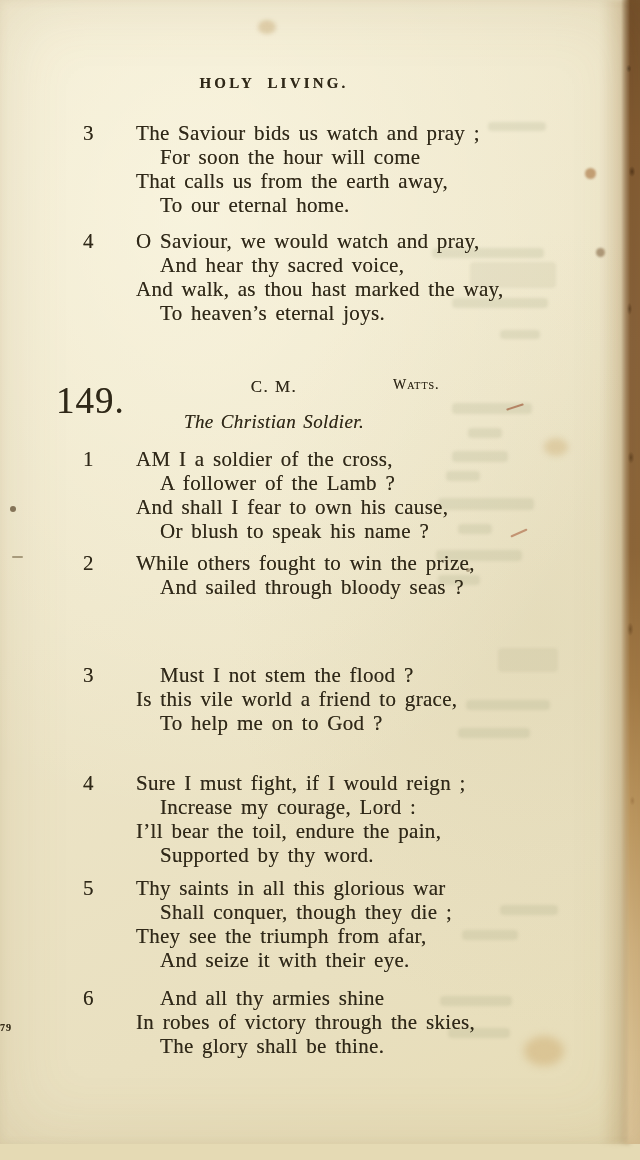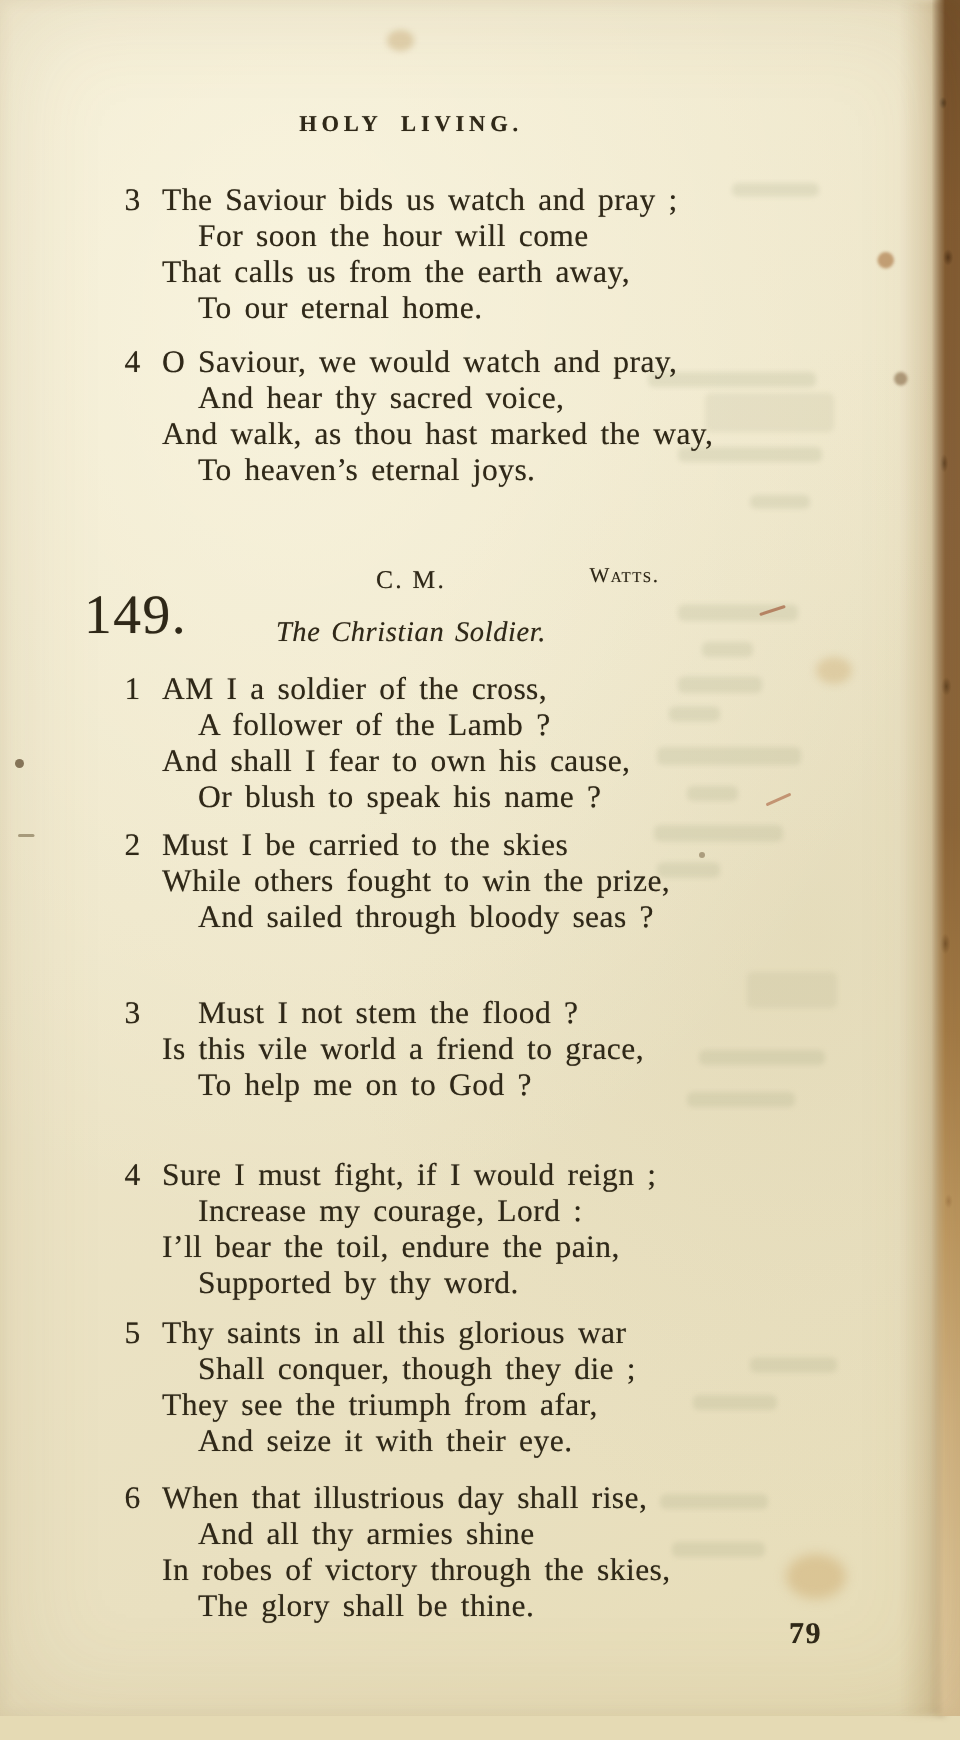--- a/index.html
+++ b/index.html
@@ -47,40 +47,40 @@
   .ink{color:#2f2818;text-shadow:0 0 .5px rgba(47,40,24,.55);}
   .running-head{
     position:absolute;top:75px;left:0;width:548px;text-align:center;
     font-size:15px;font-weight:700;letter-spacing:3.2px;word-spacing:6px;
   }
   .stanza{
     position:absolute;left:108px;font-size:21px;line-height:24px;
     letter-spacing:.3px;word-spacing:3px;white-space:nowrap;
   }
   .stanza .vnum{position:absolute;left:-25px;top:0;}
-  .stanza .line{height:24px;}
+  .stanza .line{height:24px;margin-left:28px;}
   .stanza .line.indent{padding-left:24px;}
   .hymn-number{
-    position:absolute;left:56px;top:392px;font-size:37px;line-height:37px;letter-spacing:1px;
+    position:absolute;left:56px;top:382px;font-size:37px;line-height:37px;letter-spacing:1px;
   }
   .meter-row{
     position:absolute;top:377px;left:0;width:548px;text-align:center;
     font-size:17px;letter-spacing:1.5px;
   }
   .author{
     position:absolute;top:377px;left:393px;font-size:14px;
     font-variant:small-caps;letter-spacing:1px;
   }
   .hymn-title{
     position:absolute;top:411px;left:0;width:548px;text-align:center;
     font-size:19px;font-style:italic;letter-spacing:.4px;word-spacing:2px;
   }
   .folio{
-    position:absolute;top:1078px;left:0;width:548px;text-align:right;
-    font-size:20px;letter-spacing:1px;font-weight:700;
+    position:absolute;top:1022px;left:0;width:548px;text-align:left;
+    font-size:10px;letter-spacing:1px;font-weight:700;
   }
 </style>
 </head>
 <body>
 
 <div class="scan">
 
   <div class="ghost" style="left:488px;top:122px;width:58px;height:9px;"></div>
   <div class="ghost" style="left:432px;top:248px;width:112px;height:10px;"></div>
   <div class="ghost big" style="left:470px;top:262px;width:86px;height:26px;"></div>
@@ -137,21 +137,20 @@
 
   <div class="stanza ink" style="top:447px">
     <span class="vnum">1</span>
     <div class="line">AM I a soldier of the cross,</div>
     <div class="line indent">A follower of the Lamb ?</div>
     <div class="line">And shall I fear to own his cause,</div>
     <div class="line indent">Or blush to speak his name ?</div>
   </div>
   <div class="stanza ink" style="top:551px">
     <span class="vnum">2</span>
-    <div class="line">Must I be carried to the skies</div>
     <div class="line">While others fought to win the prize,</div>
     <div class="line indent">And sailed through bloody seas ?</div>
   </div>
   <div class="stanza ink" style="top:663px">
     <span class="vnum">3</span>
     <div class="line indent">Must I not stem the flood ?</div>
     <div class="line">Is this vile world a friend to grace,</div>
     <div class="line indent">To help me on to God ?</div>
   </div>
   <div class="stanza ink" style="top:771px">
@@ -163,21 +162,20 @@
   </div>
   <div class="stanza ink" style="top:876px">
     <span class="vnum">5</span>
     <div class="line">Thy saints in all this glorious war</div>
     <div class="line indent">Shall conquer, though they die ;</div>
     <div class="line">They see the triumph from afar,</div>
     <div class="line indent">And seize it with their eye.</div>
   </div>
   <div class="stanza ink" style="top:986px">
     <span class="vnum">6</span>
-    <div class="line">When that illustrious day shall rise,</div>
     <div class="line indent">And all thy armies shine</div>
     <div class="line">In robes of victory through the skies,</div>
     <div class="line indent">The glory shall be thine.</div>
   </div>
 
   <div class="folio ink">79</div>
 
   <div class="edge-shadow"></div>
   <div class="page-edge"></div>
   <div class="vignette"></div>

